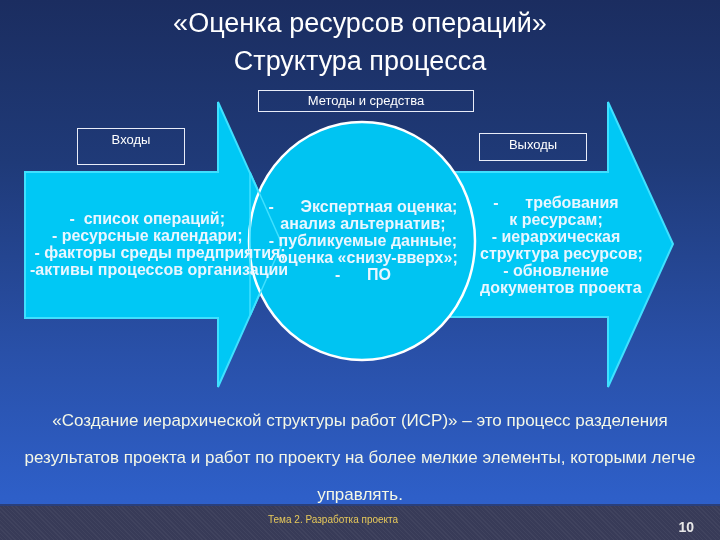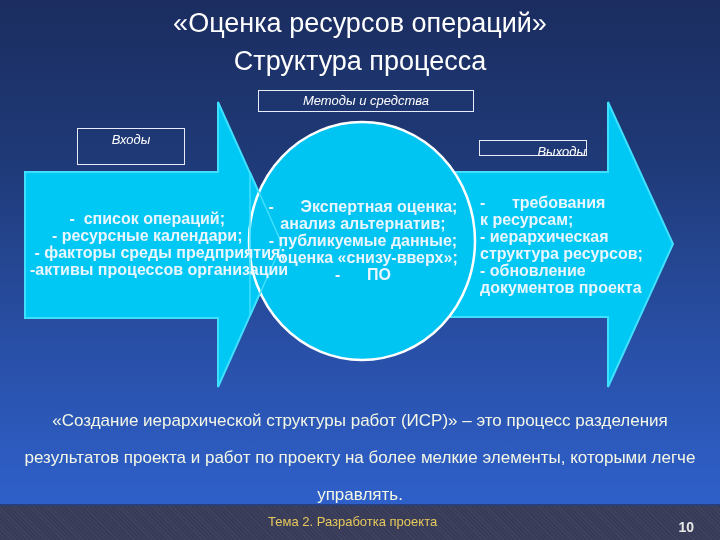--- a/index.html
+++ b/index.html
@@ -7,45 +7,45 @@
     width: 720px; height: 540px; overflow: hidden; position: relative;
     background: linear-gradient(180deg, #1b2d60 0%, #1f3a78 30%, #2950a8 65%, #2e5fc8 92%, #2f62cc 100%);
     font-family: "Liberation Sans", sans-serif;
   }
   .title {
     position: absolute; left: 0; width: 720px; top: 4px;
     text-align: center; color: #ffffff; font-size: 27px; line-height: 38px;
   }
   .label-box {
     position: absolute; border: 1px solid #e8ecf8; color: #ffffff;
-    font-style: italic; font-size: 13px; text-align: center; box-sizing: border-box;
+    font-size: 13px; text-align: center; box-sizing: border-box;
   }
   #methods-box { left: 258px; top: 90px; width: 216px; height: 22px; line-height: 20px; }
   #inputs-box  { left: 77px;  top: 128px; width: 108px; height: 37px; line-height: 21px; }
-  #outputs-box { left: 479px; top: 140px; width: 108px; height: 16px; line-height: 22px; text-align: right; }
+  #outputs-box { left: 479px; top: 133px; width: 108px; height: 28px; line-height: 22px; }
   svg.shapes { position: absolute; left: 0; top: 0; }
   .txt {
     position: absolute; color: #eaf6ff; font-weight: bold; font-size: 16px;
     line-height: 17px; white-space: pre;
   }
   #inputs-text { left: 30px; top: 210px; width: 230px; text-align: center; }
   #methods-text { left: 268px; top: 198px; width: 190px; text-align: center; }
-  #outputs-text { left: 480px; top: 194px; width: 152px; text-align: left; }
+  #outputs-text { left: 480px; top: 194px; width: 152px; text-align: center; }
   .definition {
     position: absolute; left: 10px; width: 700px; top: 402px;
     color: #f4f7e6; font-size: 17px; line-height: 37px; text-align: center;
   }
   .footer {
     position: absolute; left: 0; top: 504px; width: 720px; height: 36px;
     background-color: #383b58;
     background-image: repeating-linear-gradient(45deg, rgba(255,255,255,0.04) 0 1px, transparent 1px 3px);
     border-top: 2px solid #2a3f7a;
   }
   .footer-topic {
-    position: absolute; left: 268px; top: 8px; color: #e7c95a; font-size: 13px;
+    position: absolute; left: 268px; top: 8px; color: #e7c95a; font-size: 10px;
   }
   .footer-page {
     position: absolute; right: 26px; top: 13px; color: #e8e8e8; font-size: 14px; font-weight: bold;
   }
 </style>
 </head>
 <body>
 
 <div class="title">
   <div>«Оценка ресурсов операций»</div>

